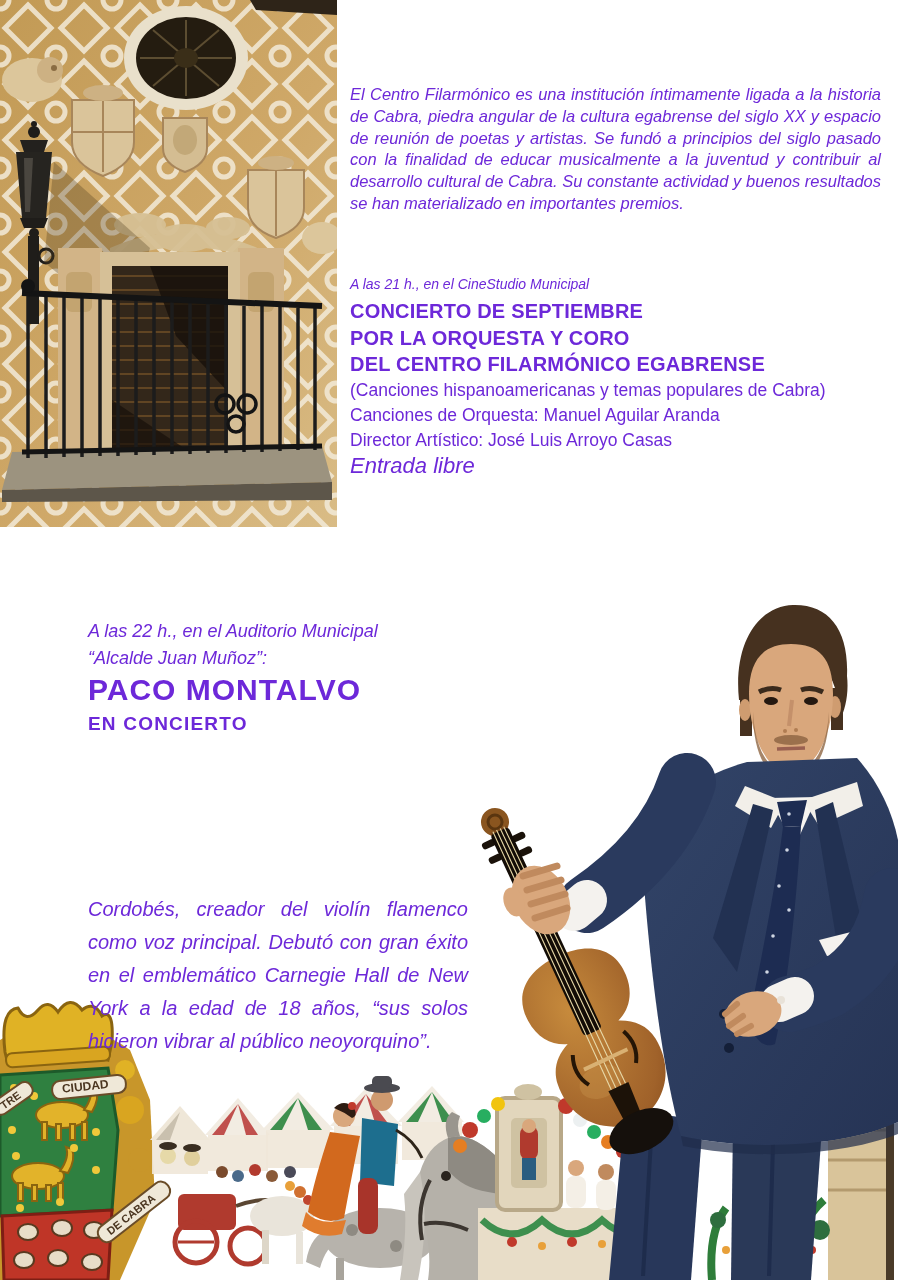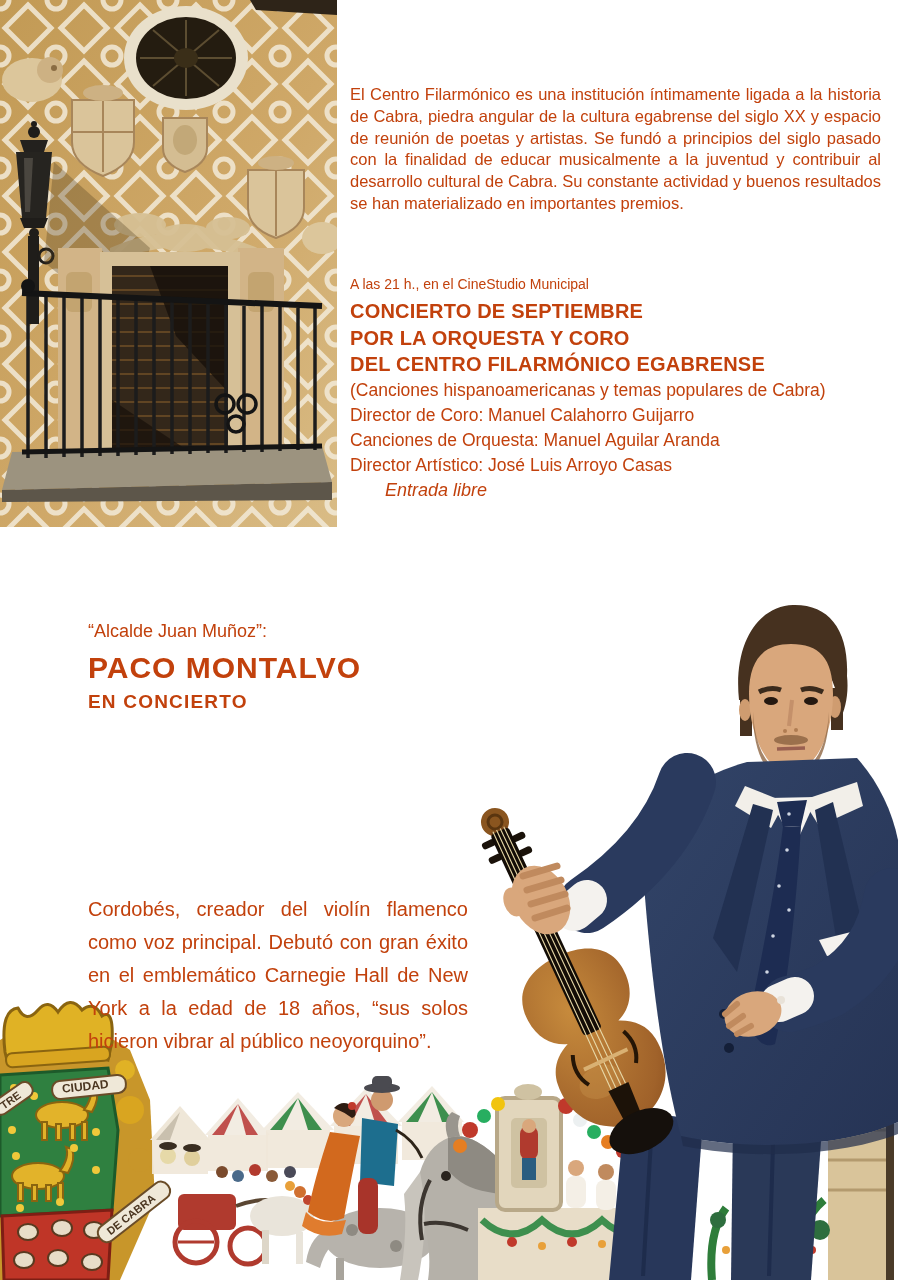--- a/index.html
+++ b/index.html
@@ -1,33 +1,33 @@
 <!DOCTYPE html>
 <html><head>
 <meta charset="utf-8">
 <style>
   html,body{margin:0;padding:0;background:#ffffff;}
   .page{position:relative;width:898px;height:1280px;background:#ffffff;overflow:hidden;
         font-family:"Liberation Sans", sans-serif;}
   .abs{position:absolute;}
   p{margin:0;}
-  .blue-i{color:#c2410c;}
-  .gray{color:#c2410c;}
+  .blue-i{color:#6d28d9;font-style:italic;}
+  .gray{color:#6d28d9;}
 
   .church{left:0;top:0;width:337px;height:527px;z-index:1;}
   .intro{left:350px;top:84px;width:531px;font-size:16.5px;line-height:21.8px;
          text-align:justify;z-index:4;}
   .event1{left:350px;top:271px;width:548px;z-index:4;}
   .schedule1{font-size:14px;line-height:27px;}
   .h-bold{font-size:20px;line-height:26.5px;font-weight:bold;letter-spacing:.2px;}
   .info{font-size:17.5px;line-height:25px;}
-  .admission{font-size:18px;line-height:25px;font-style:italic;margin-left:35px;}
+  .admission{font-size:22px;line-height:25px;font-style:italic;}
   .event2{left:88px;top:618px;width:460px;z-index:4;}
   .schedule2{font-size:18px;line-height:27px;}
-  .artist{font-size:30px;line-height:36px;font-weight:bold;letter-spacing:1px;margin-top:5px;}
+  .artist{font-size:30px;line-height:36px;font-weight:bold;letter-spacing:1px;}
   .concert-sub{font-size:19px;line-height:23px;font-weight:bold;letter-spacing:1.2px;margin-top:4px;}
   .bio{left:88px;top:893px;width:380px;font-size:20px;line-height:33px;
        text-align:justify;z-index:4;}
   .feria{left:0;top:980;width:898px;height:300px;z-index:2;}
   .feria{left:0;top:980px;}
   .violinist{left:437px;top:600px;width:461px;height:680px;z-index:3;}
   svg{display:block;}
 </style>
 </head>
 <body>
@@ -178,27 +178,27 @@
   </div>
 
   <p class="abs intro blue-i">El Centro Filarmónico es una institución íntimamente ligada a la historia de Cabra, piedra angular de la cultura egabrense del siglo XX y espacio de reunión de poetas y artistas. Se fundó a principios del siglo pasado con la finalidad de educar musicalmente a la juventud y contribuir al desarrollo cultural de Cabra. Su constante actividad y buenos resultados se han materializado en importantes premios.</p>
 
   <div class="abs event1">
     <p class="schedule1 blue-i">A las 21 h., en el CineStudio Municipal</p>
     <p class="h-bold gray">CONCIERTO DE SEPTIEMBRE</p>
     <p class="h-bold gray">POR LA ORQUESTA Y CORO</p>
     <p class="h-bold gray">DEL CENTRO FILARMÓNICO EGABRENSE</p>
     <p class="info gray">(Canciones hispanoamericanas y temas populares de Cabra)</p>
-    <p class="info gray">Director de Coro: Manuel Calahorro Guijarro</p>
     <p class="info gray">Canciones de Orquesta: Manuel Aguilar Aranda</p>
     <p class="info gray">Director Artístico: José Luis Arroyo Casas</p>
     <p class="admission gray">Entrada libre</p>
   </div>
 
   <div class="abs event2">
+    <p class="schedule2 blue-i">A las 22 h., en el Auditorio Municipal</p>
     <p class="schedule2 blue-i">“Alcalde Juan Muñoz”:</p>
     <p class="artist gray">PACO MONTALVO</p>
     <p class="concert-sub gray">EN CONCIERTO</p>
   </div>
 
   <p class="abs bio blue-i">Cordobés, creador del violín flamenco como voz principal. Debutó con gran éxito en el emblemático Carnegie Hall de New York a la edad de 18 años, “sus solos hicieron vibrar al público neoyorquino”.</p>
 
   <div class="abs feria">
     <svg width="898" height="300" viewBox="0 0 898 300">
 

